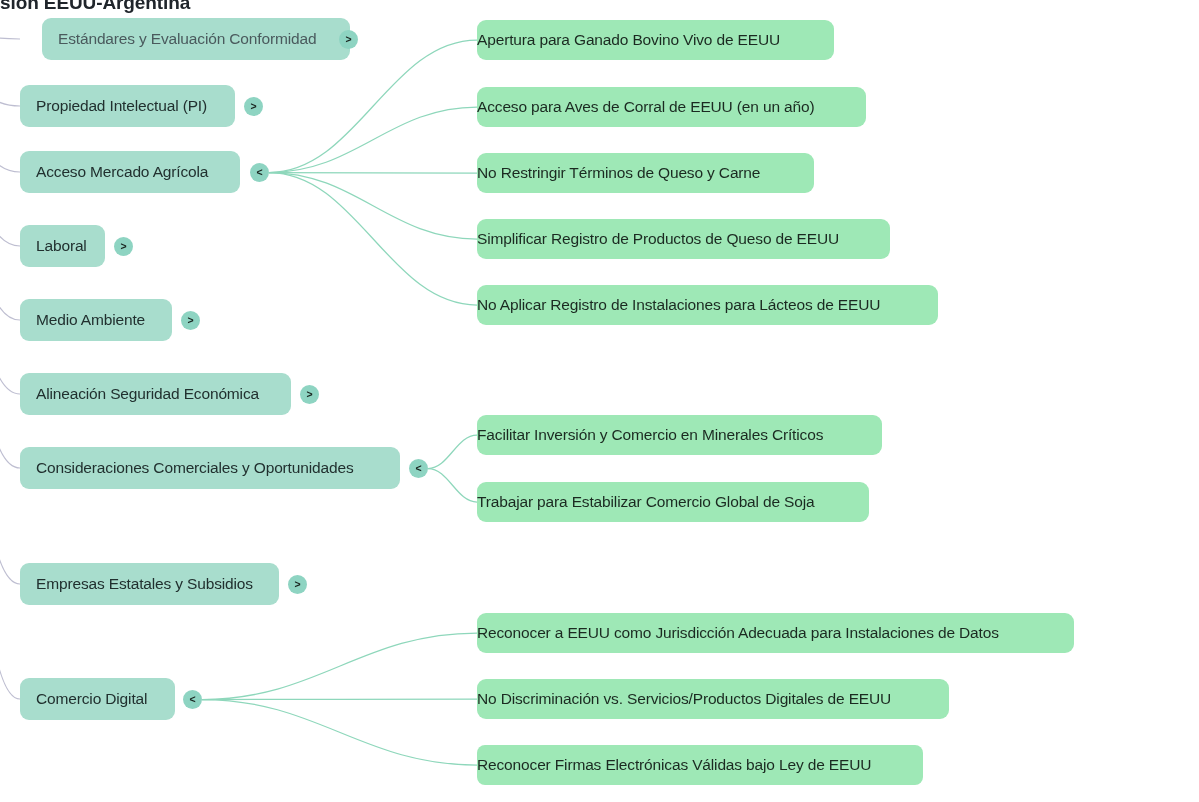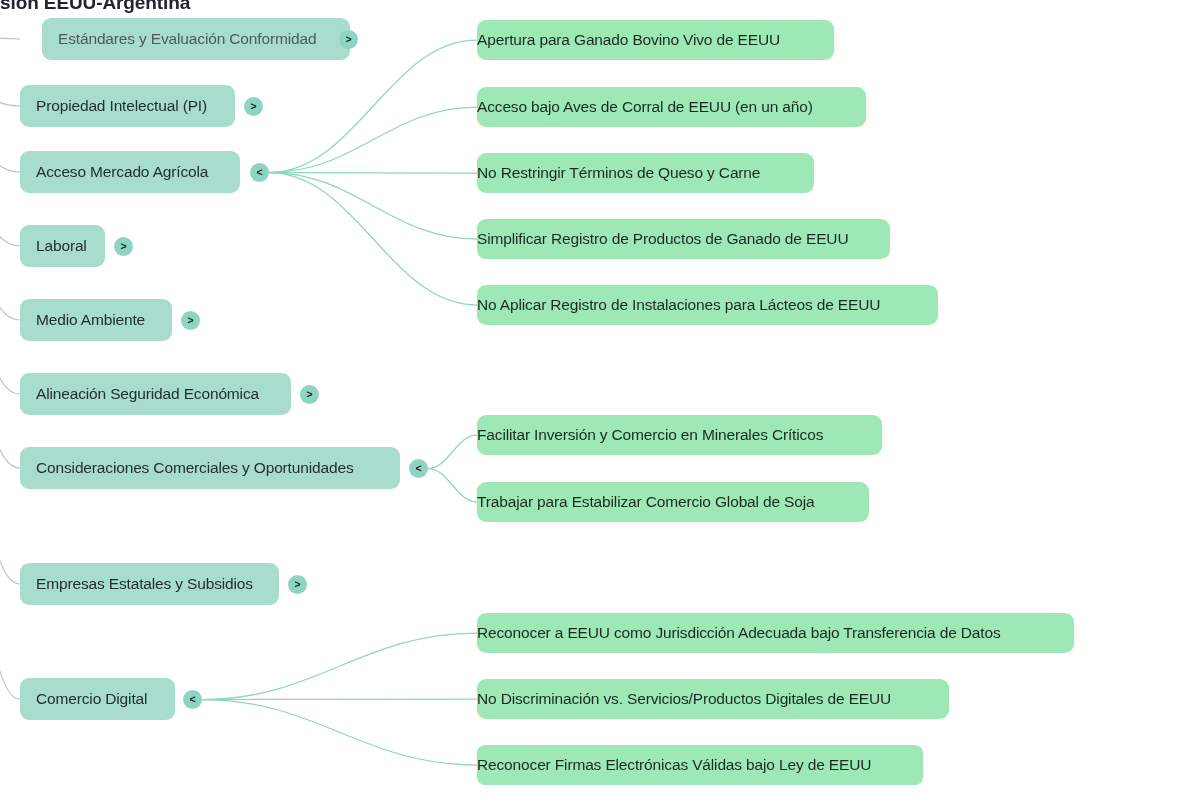--- a/index.html
+++ b/index.html
@@ -183,39 +183,39 @@
       <div class="node branch" style="left: 20px; top: 678px; width: 155px;">
         <span class="node-label">Comercio Digital</span>
       </div>
       <div class="toggle" style="left: 183px; top: 690px;">
         <span>&lt;</span>
       </div>
       <div class="node leaf" style="left: 477px; top: 20px; width: 357px;">
         <span class="node-label">Apertura para Ganado Bovino Vivo de EEUU</span>
       </div>
       <div class="node leaf" style="left: 477px; top: 87px; width: 389px;">
-        <span class="node-label">Acceso bajo Aves de Corral de EEUU (en un año)</span>
+        <span class="node-label">Acceso para Aves de Corral de EEUU (en un año)</span>
       </div>
       <div class="node leaf" style="left: 477px; top: 153px; width: 337px;">
         <span class="node-label">No Restringir Términos de Queso y Carne</span>
       </div>
       <div class="node leaf" style="left: 477px; top: 219px; width: 413px;">
-        <span class="node-label">Simplificar Registro de Productos de Ganado de EEUU</span>
+        <span class="node-label">Simplificar Registro de Productos de Queso de EEUU</span>
       </div>
       <div class="node leaf" style="left: 477px; top: 285px; width: 461px;">
         <span class="node-label">No Aplicar Registro de Instalaciones para Lácteos de EEUU</span>
       </div>
       <div class="node leaf" style="left: 477px; top: 415px; width: 405px;">
         <span class="node-label">Facilitar Inversión y Comercio en Minerales Críticos</span>
       </div>
       <div class="node leaf" style="left: 477px; top: 482px; width: 392px;">
         <span class="node-label">Trabajar para Estabilizar Comercio Global de Soja</span>
       </div>
       <div class="node leaf" style="left: 477px; top: 613px; width: 597px;">
-        <span class="node-label">Reconocer a EEUU como Jurisdicción Adecuada bajo Transferencia de Datos</span>
+        <span class="node-label">Reconocer a EEUU como Jurisdicción Adecuada para Instalaciones de Datos</span>
       </div>
       <div class="node leaf" style="left: 477px; top: 679px; width: 472px;">
         <span class="node-label">No Discriminación vs. Servicios/Productos Digitales de EEUU</span>
       </div>
       <div class="node leaf" style="left: 477px; top: 745px; width: 446px; border-radius: 8px;">
         <span class="node-label">Reconocer Firmas Electrónicas Válidas bajo Ley de EEUU</span>
       </div>
     </div>
 
 </div>

